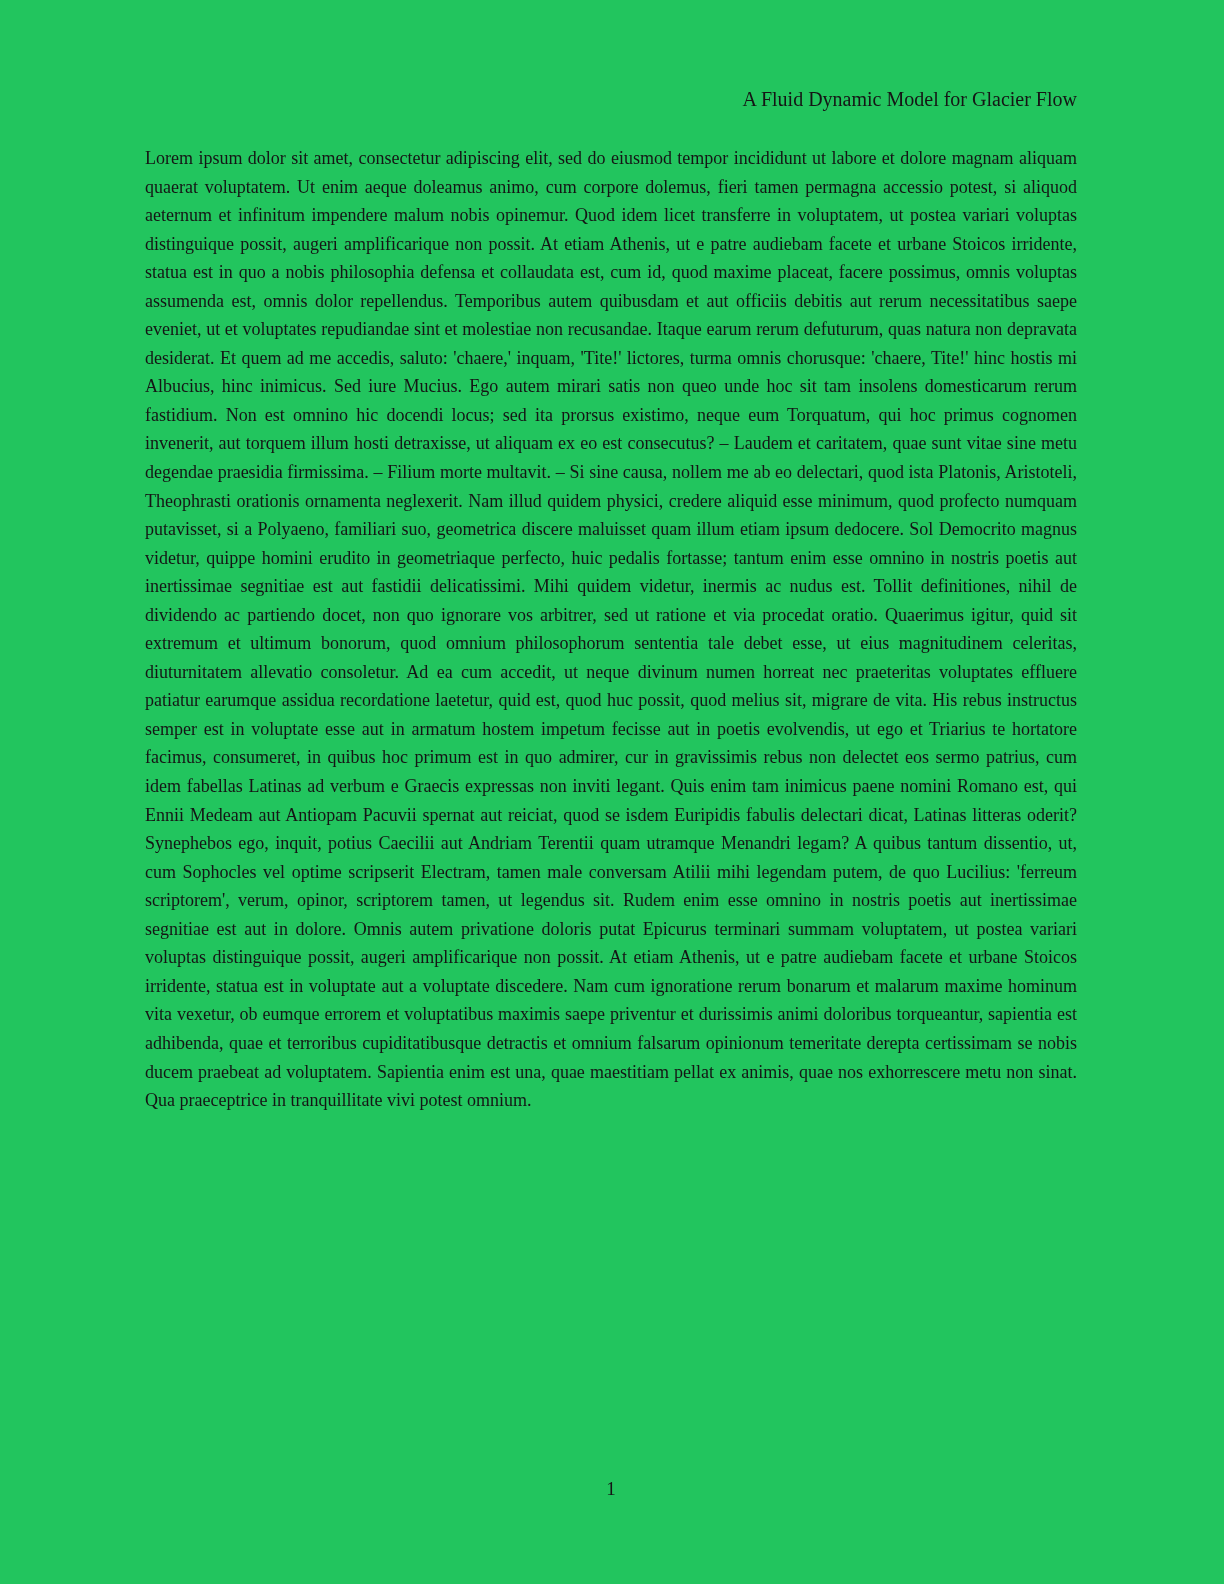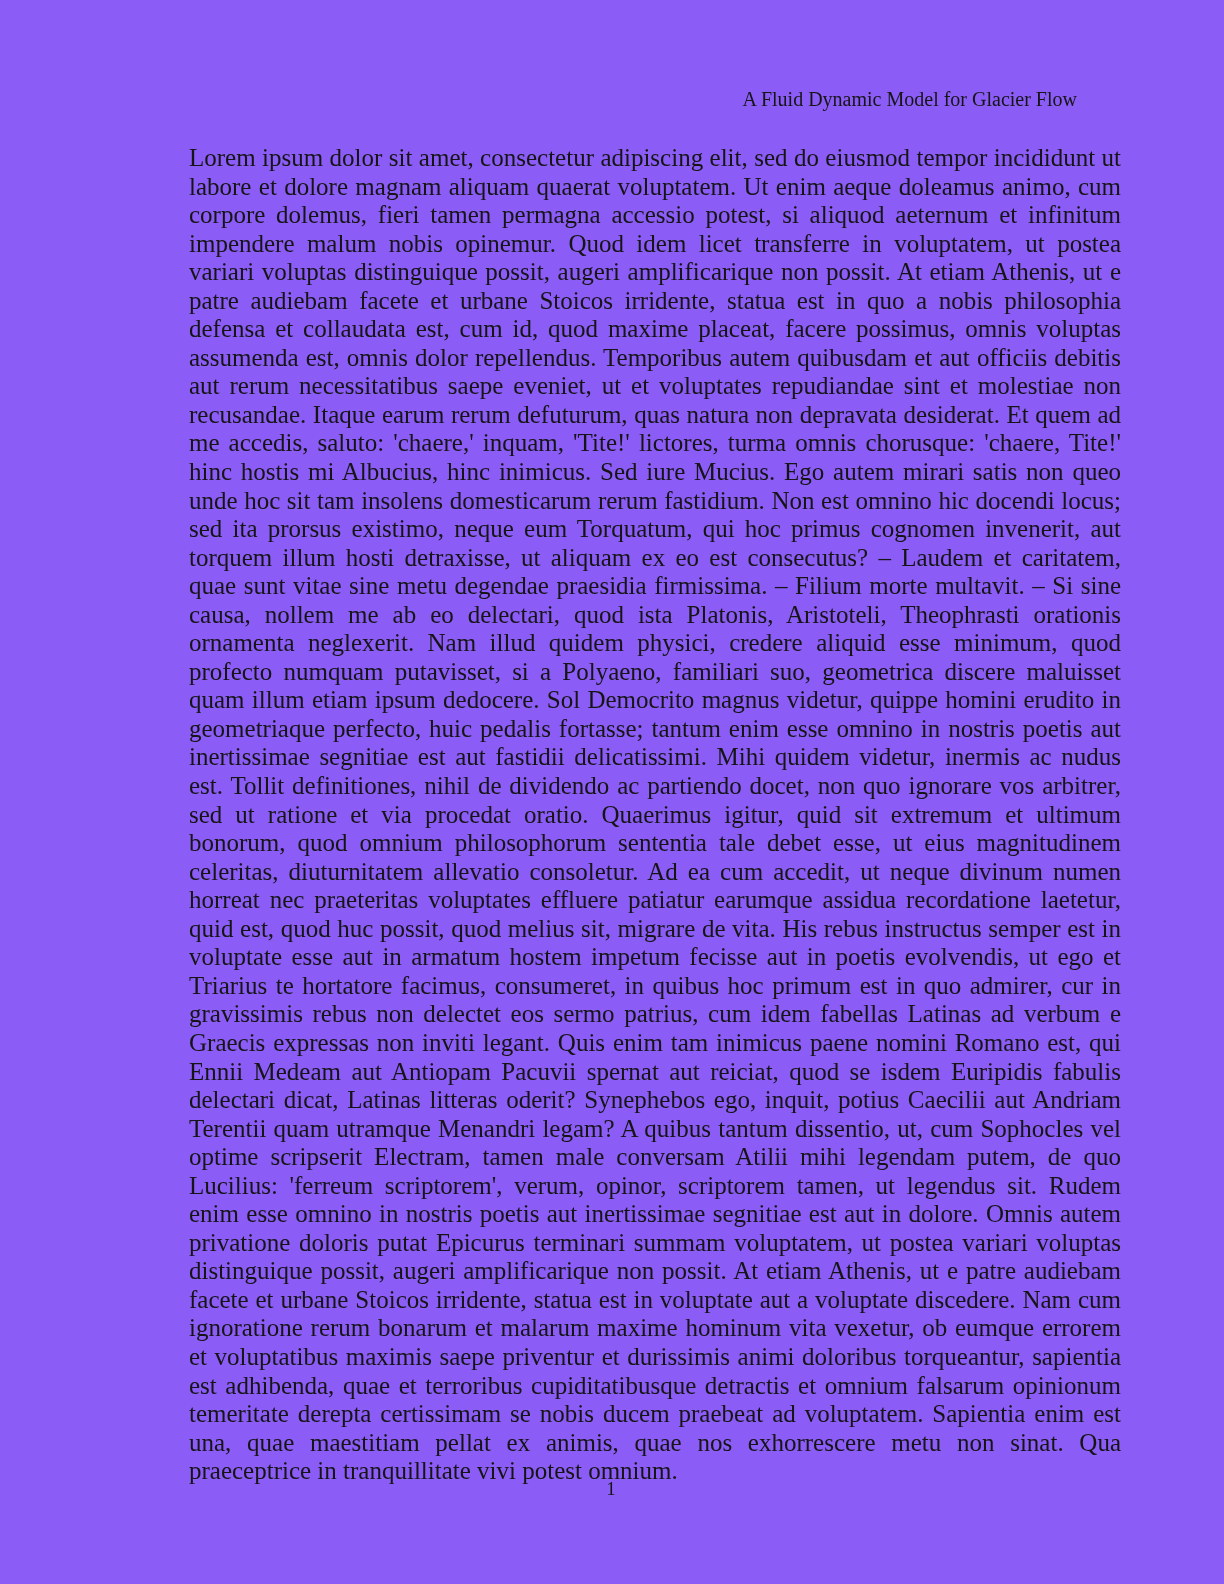--- a/index.html
+++ b/index.html
@@ -4,46 +4,45 @@
 <style>
   html, body {
     margin: 0;
     padding: 0;
     background: #ffffff;
   }
   .page {
     position: relative;
     width: 1224px;
     height: 1584px;
-    background: #8b5cf6;
+    background: #22c55e;
     font-family: "Liberation Serif", "DejaVu Serif", serif;
     color: #151515;
     overflow: hidden;
   }
   .running-header {
     position: absolute;
     left: 145px;
     width: 932px;
     top: 86px;
     text-align: right;
     font-size: 20px;
     line-height: 26px;
     color: #151515;
   }
   .body-text {
     position: absolute;
     left: 145px;
     width: 932px;
     top: 144px;
-    font-size: 25px;
+    font-size: 18px;
     line-height: 28.55px;
     text-align: justify;
     text-justify: inter-word;
     color: #151515;
-    margin-left: 44px;
   }
   .page-number {
     position: absolute;
     left: 145px;
     width: 932px;
     top: 1478px;
     text-align: center;
     font-size: 19px;
     color: #151515;
   }

